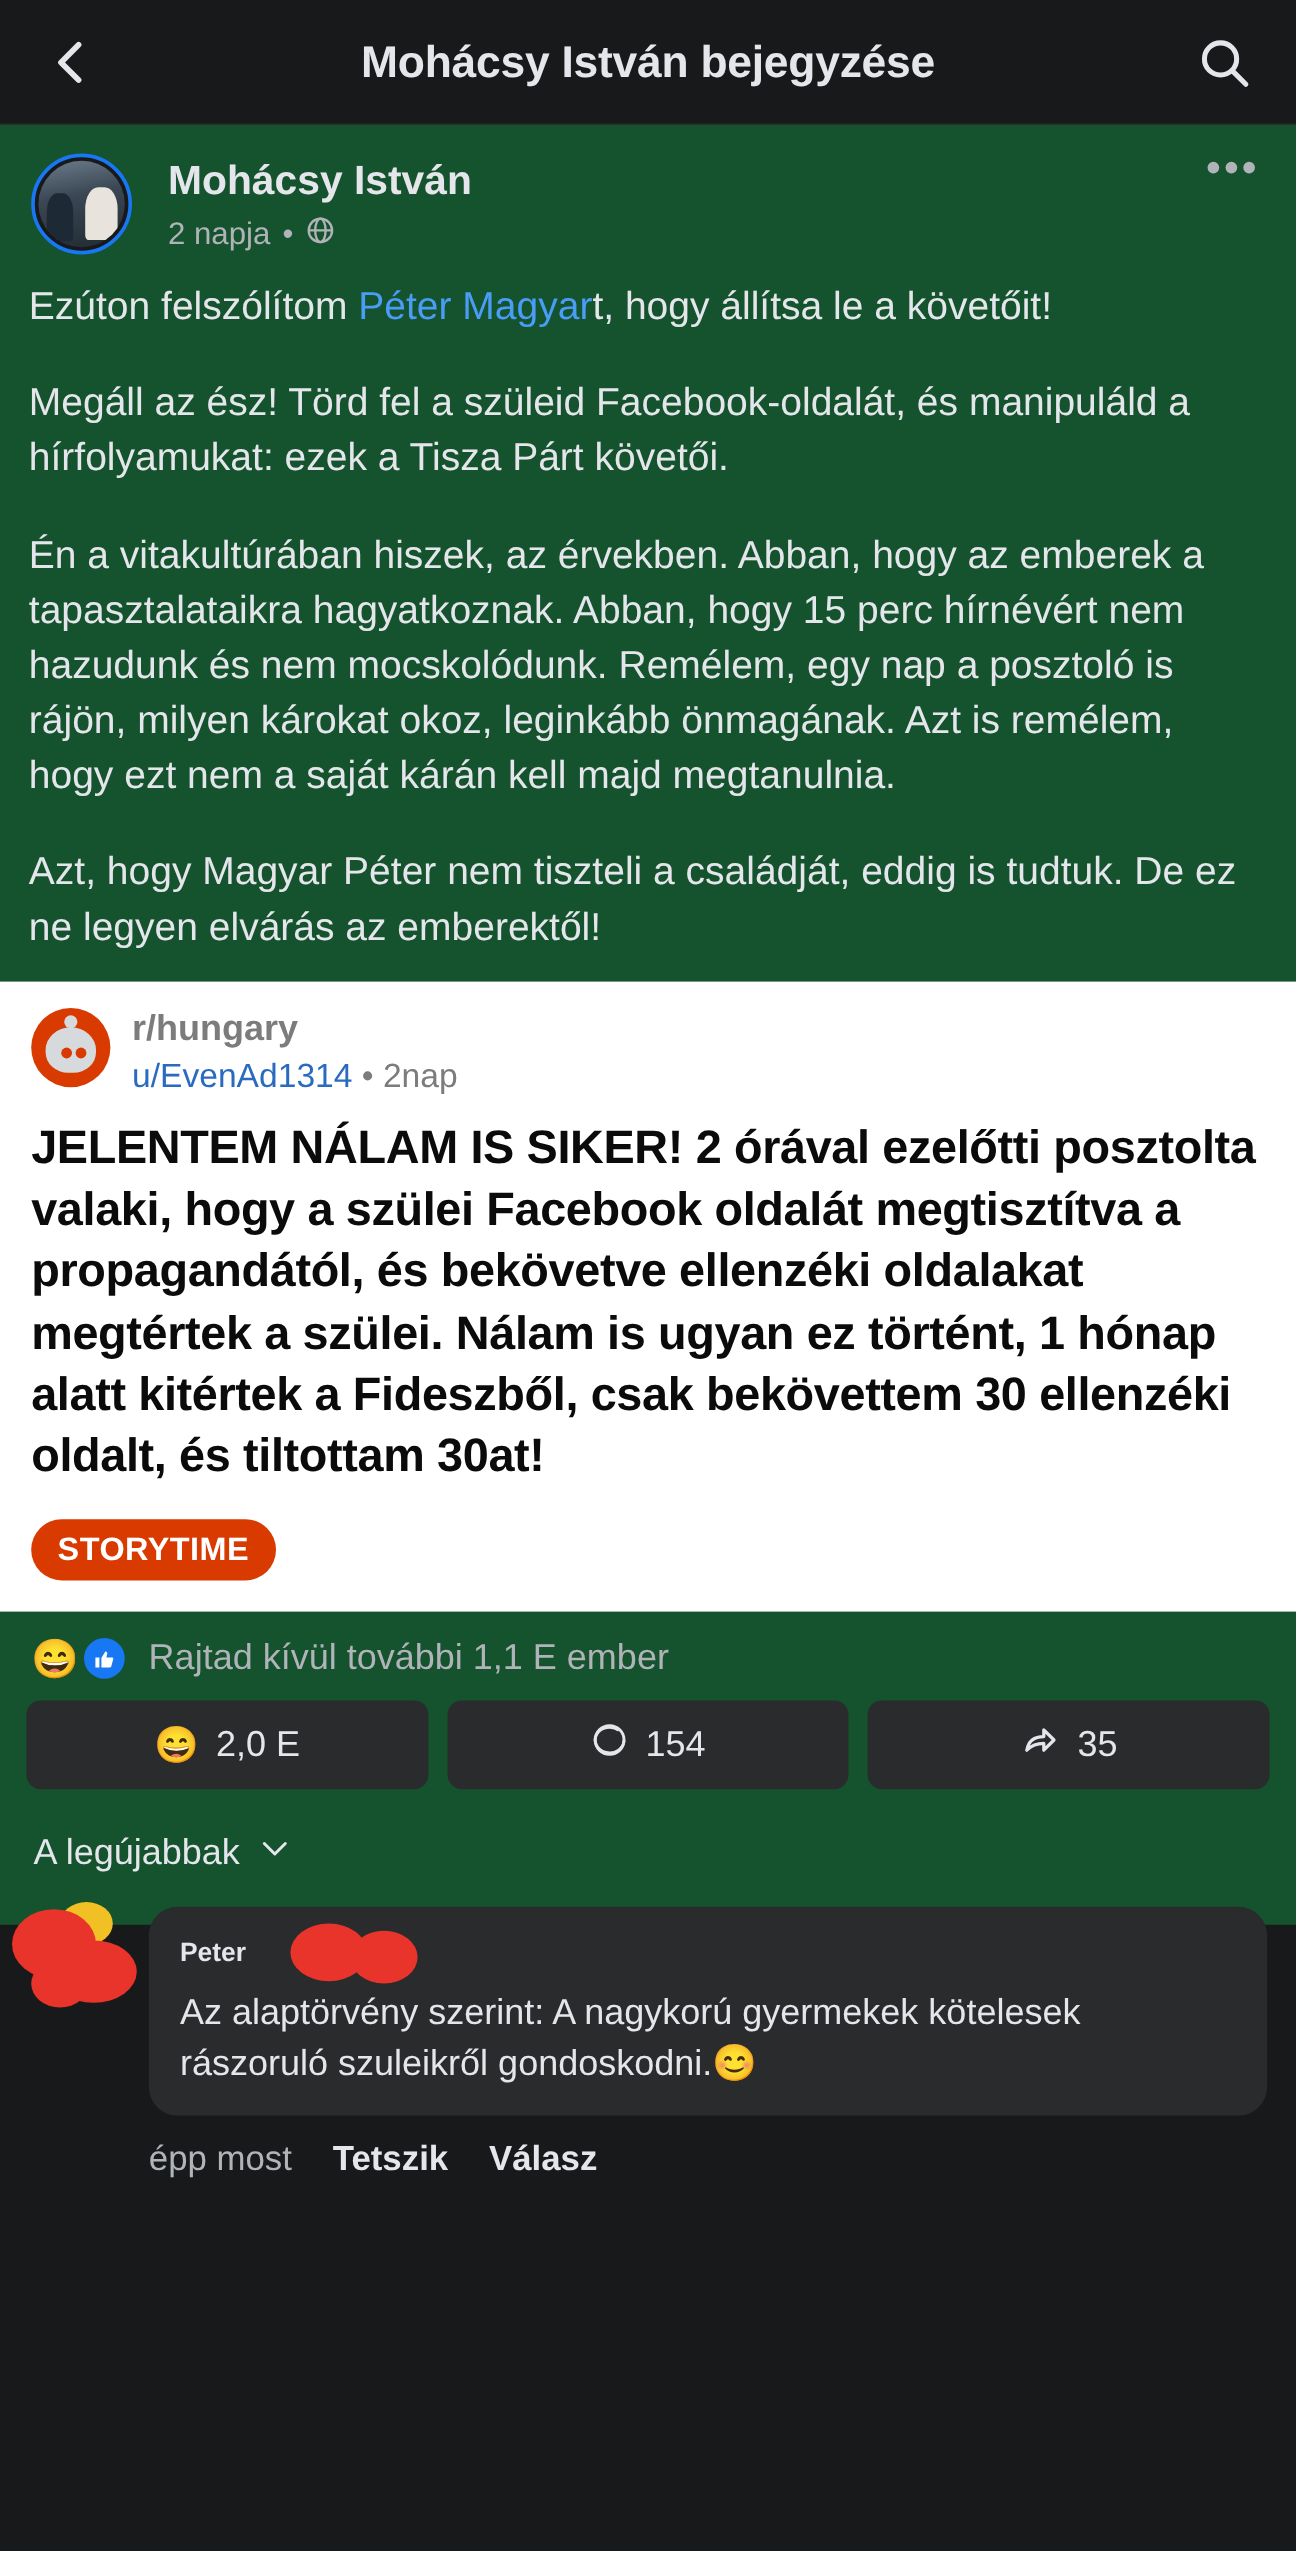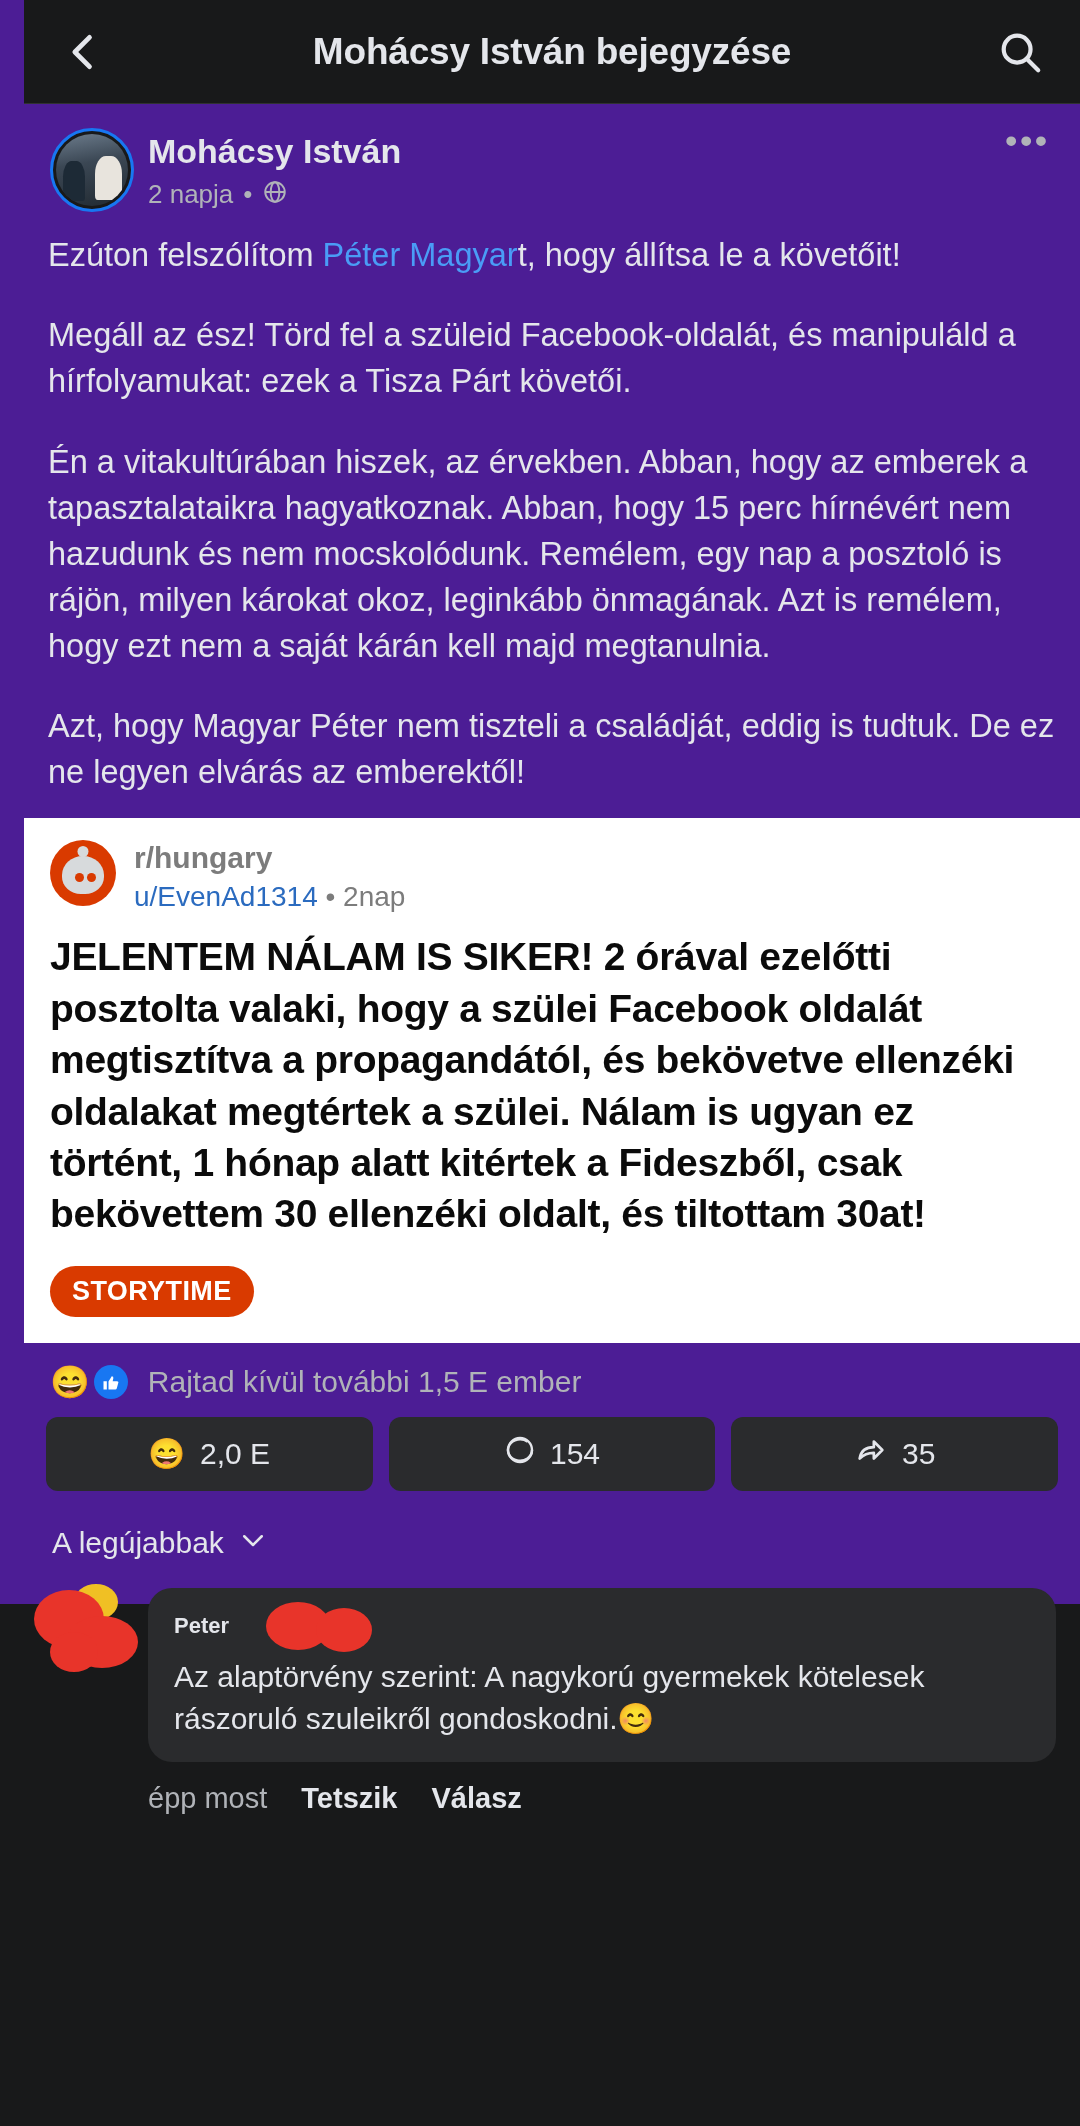--- a/index.html
+++ b/index.html
@@ -7,25 +7,24 @@
     margin: 0; padding: 0;
     background: #18191a;
     width: 1080px;
     height: 2126px;
     overflow: hidden;
     font-family: "Liberation Sans", sans-serif;
   }
   .screen {
     width: 1080px; height: 1604px;
     position: relative;
-    background: #4c1d95;
+    background: #14532d;
     color: #e4e6eb;
     display: flex;
     flex-direction: column;
-    padding-left: 24px;
   }
 
   
   .topbar {
     height: 104px;
     flex: 0 0 104px;
     background: #18191a;
     display: flex;
     align-items: center;
     padding: 0 28px;
@@ -78,21 +77,21 @@
     background: #1d2a36;
   }
   .avatar-img::after {
     content:"";
     position:absolute; right: 8%; top: 30%;
     width: 38%; height: 62%;
     border-radius: 40% 40% 10% 10%;
     background: #e8e4dd;
   }
   .post-meta {
-    margin-left: 14px;
+    margin-left: 30px;
     flex: 1;
     padding-top: 4px;
   }
   .post-author {
     font-size: 34px;
     font-weight: bold;
     color: #e4e6eb;
     line-height: 1.15;
   }
   .post-subline {
@@ -383,21 +382,21 @@
     <div class="flair">STORYTIME</div>
   </div>
 
   <div class="reactions-row">
     <span class="reaction-emoji">😄</span>
     <span class="like-badge">
       <svg width="20" height="20" viewBox="0 0 24 24" fill="#ffffff">
           <path d="M9 21h8a2 2 0 0 0 2-1.5l1.6-6A1.6 1.6 0 0 0 19 11h-5l.8-3.6A2 2 0 0 0 12.9 5L9 11.5V21zM3 11h4v10H3z"></path>
         </svg>
     </span>
-    <span class="reactions-text">Rajtad kívül további 1,5 E ember</span>
+    <span class="reactions-text">Rajtad kívül további 1,1 E ember</span>
   </div>
 
   <div class="action-bar">
     <div class="action-btn">
       <span>😄</span>
       <span>2,0 E</span>
     </div>
     <div class="action-btn">
       <span>
         <svg width="32" height="32" viewBox="0 0 24 24" fill="none" stroke="#e4e6eb" stroke-width="1.8">

